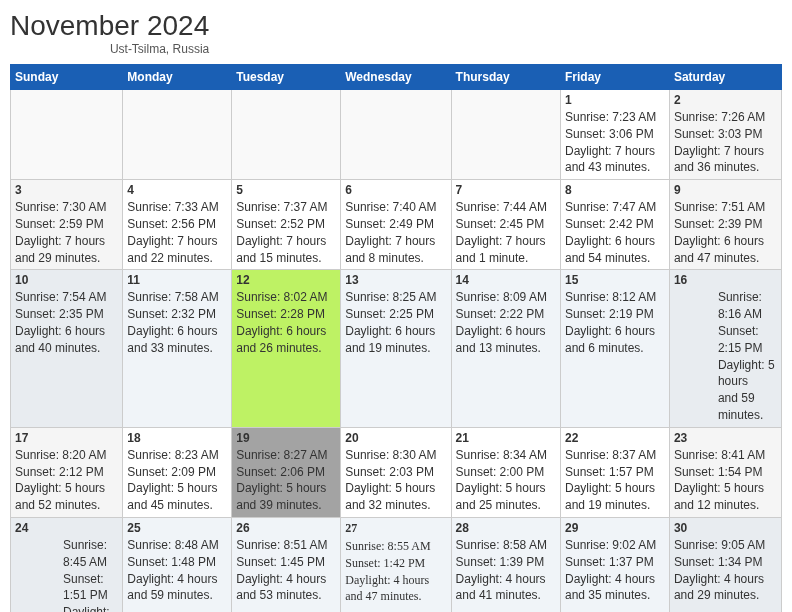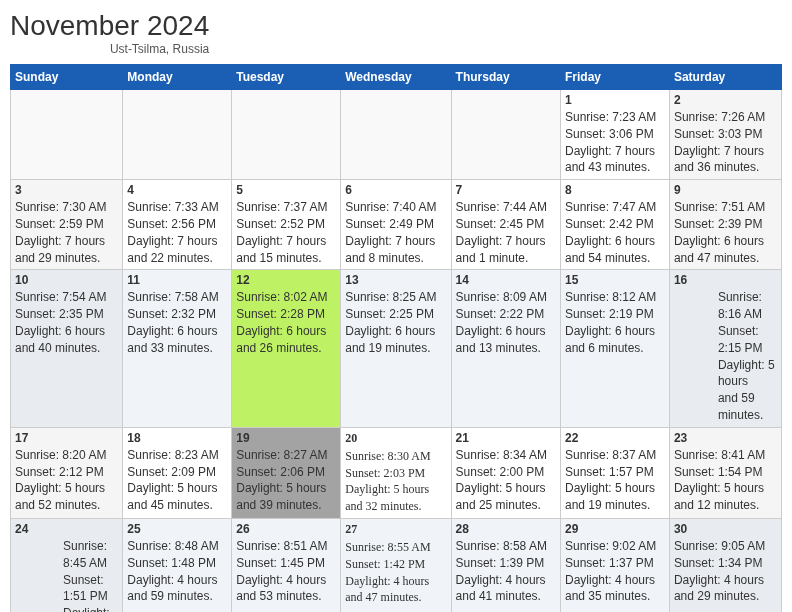--- a/index.html
+++ b/index.html
@@ -206,21 +206,21 @@
 Daylight: 5 hours
 and 45 minutes.</div>
           </td>
           <td style="background: #a3a3a3;">
             <span class="day-num">19</span>
             <div class="day-info" style="white-space: pre-line;">Sunrise: 8:27 AM
 Sunset: 2:06 PM
 Daylight: 5 hours
 and 39 minutes.</div>
           </td>
-          <td style="background: rgb(255, 255, 255); font-family: Liberation Serif, serif;">
+          <td style="background: rgb(255, 255, 255);">
             <span class="day-num">20</span>
             <div class="day-info" style="white-space: pre-line;">Sunrise: 8:30 AM
 Sunset: 2:03 PM
 Daylight: 5 hours
 and 32 minutes.</div>
           </td>
           <td style="background: rgb(255, 255, 255);">
             <span class="day-num">21</span>
             <div class="day-info" style="white-space: pre-line;">Sunrise: 8:34 AM
 Sunset: 2:00 PM

